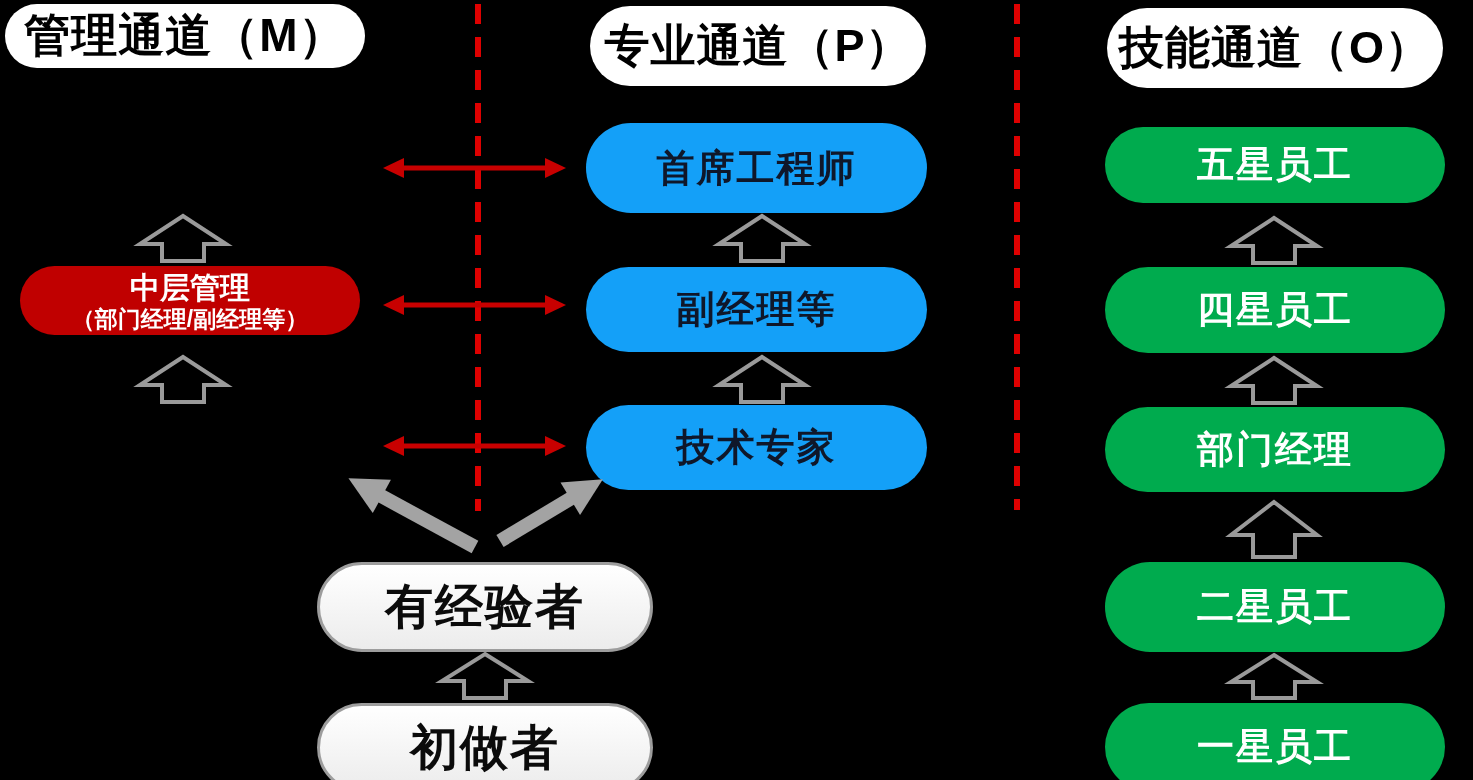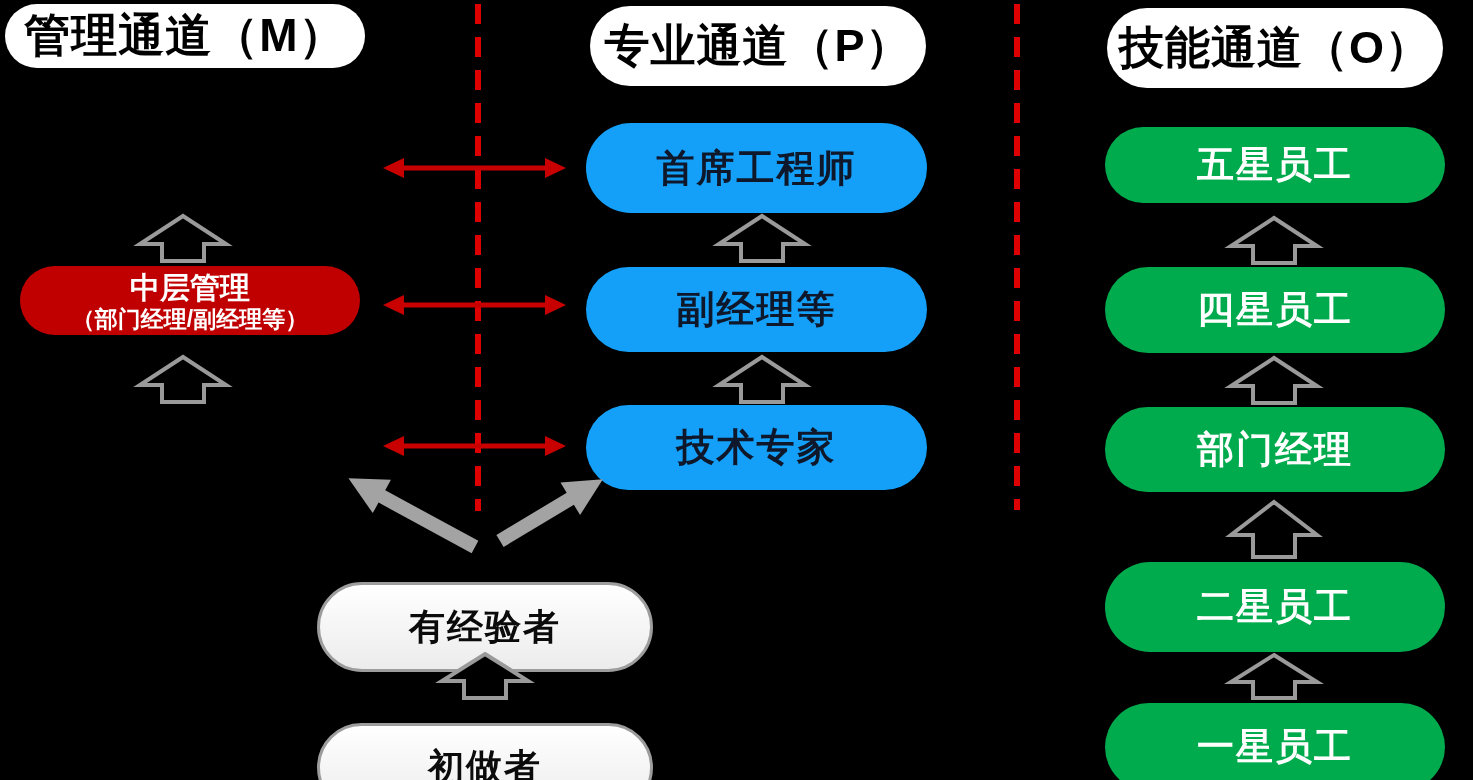--- a/index.html
+++ b/index.html
@@ -53,21 +53,21 @@
   .o1{left:1105px;top:127px;width:340px;height:76px;}
   .o2{left:1105px;top:267px;width:340px;height:86px;}
   .o3{left:1105px;top:407px;width:340px;height:85px;}
   .o4{left:1105px;top:562px;width:340px;height:90px;}
   .o5{left:1105px;top:703px;width:340px;height:88px;}
 
   .entry{
     background:linear-gradient(180deg,#ffffff 0%,#ececec 100%);
     border:3px solid var(--entry-border);
     box-sizing:border-box;
-    color:#0b0b0b;font-size:36px;letter-spacing:2px;margin-top:20px;
+    color:#0b0b0b;font-size:48px;letter-spacing:2px;
   }
   .e1{left:317px;top:562px;width:336px;height:90px;}
   .e2{left:317px;top:703px;width:336px;height:89px;}
 
   svg.overlay{position:absolute;left:0;top:0;z-index:6;pointer-events:none;}
   .pill{z-index:3;}
   .uparrow{fill:#000;stroke:var(--arrow-gray);stroke-width:4;}
   .dbl-line{stroke:var(--connector-red);stroke-width:5;}
   .dbl-head{fill:var(--connector-red);}
   .divider{stroke:var(--divider-red);stroke-width:6;stroke-dasharray:20 13;fill:none;}

